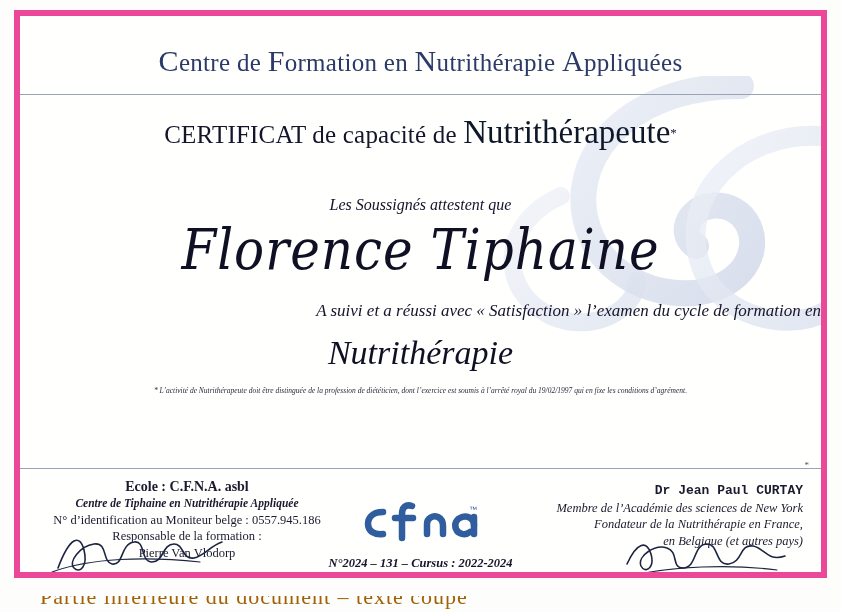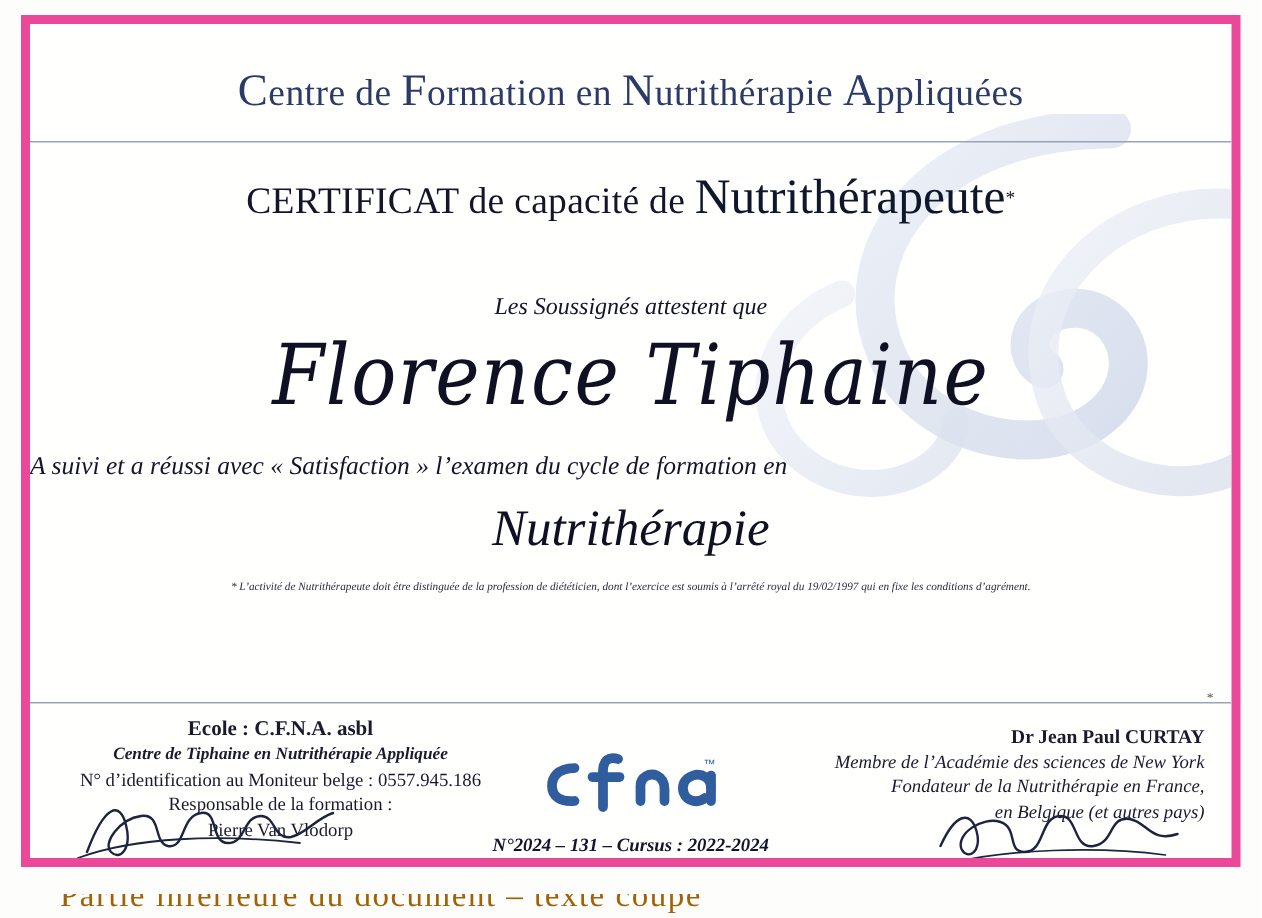--- a/index.html
+++ b/index.html
@@ -119,21 +119,21 @@
     letter-spacing: 1px;
     color: #101024;
     transform: scaleY(1.12);
   }
 
   .result-line {
     position: absolute;
     left: 0;
     top: 285px;
     width: 100%;
-    text-align: left;
+    text-align: right;
     font-style: italic;
     font-size: 17px;
     color: #14142b;
   }
 
   .discipline {
     position: absolute;
     left: 0;
     top: 318px;
     width: 100%;
@@ -196,20 +196,21 @@
     position: absolute;
     right: 18px;
     top: 14px;
     width: 310px;
     text-align: right;
     line-height: 1.35;
   }
   .doctor .doctor-name {
     font-weight: bold;
     font-size: 13px;
+    font-family: Liberation Mono, monospace;
   }
   .doctor .doctor-line {
     font-style: italic;
     font-size: 12.5px;
   }
 
   .logo-wrap {
     position: absolute;
     left: 0;
     top: 30px;

